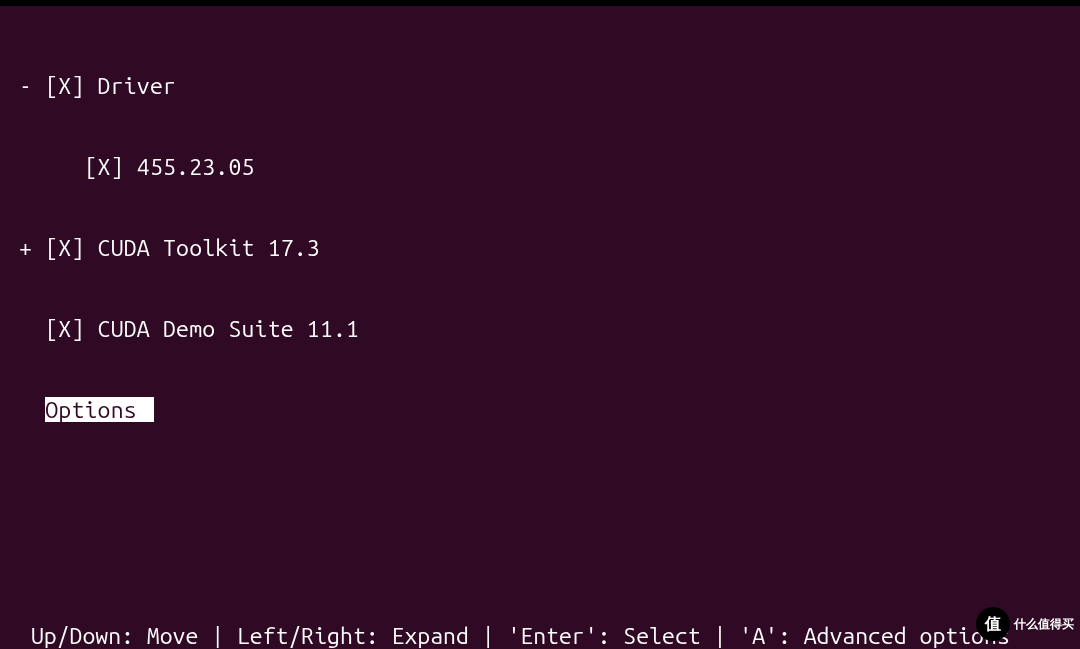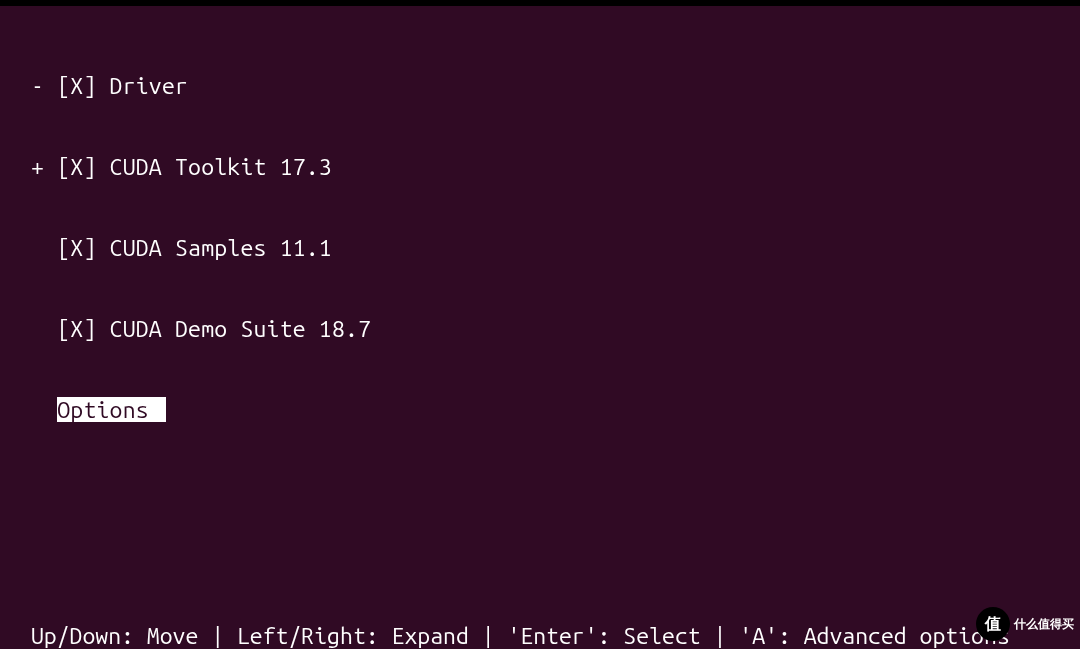--- a/index.html
+++ b/index.html
@@ -18,21 +18,21 @@
       position: relative;
       border-top: 6px solid #000000;
     }
     .terminal {
       padding: 12px 0 0 0;
       white-space: pre;
       line-height: 27px;
       letter-spacing: 0.2px;
     }
     .line {
-      padding-left: 18px;
+      padding-left: 6px;
     }
     .title {
       padding-left: 18px;
     }
     .selected {
       background: #ffffff;
       color: #300a24;
       padding: 0 4px 0 0;
     }
     .footer {
@@ -68,23 +68,23 @@
       font-family: sans-serif;
       font-size: 12px;
       font-weight: bold;
     }
   </style>
 </head>
 <body>
 
 <div class="terminal">
   <div class="line"><span> - </span><span>[X]</span> <span>Driver</span></div>
+  <div class="line"><span>      </span><span>[X]</span> <span>455.23.05</span></div>
   <div class="line"><span> + </span><span>[X]</span> <span>CUDA Toolkit 17.3</span></div>
-  <div class="line"><span>   </span><span>[X]</span> <span>CUDA Samples 11.1</span></div>
-  <div class="line"><span>   </span><span>[X]</span> <span>CUDA Demo Suite 18.7</span></div>
+  <div class="line"><span>   </span><span>[X]</span> <span>CUDA Demo Suite 11.1</span></div>
   <div class="line"><span>   </span><span class="selected">Options </span></div>
   
 </div>
 
 <div class="footer"> Up/Down: Move | Left/Right: Expand | 'Enter': Select | 'A': Advanced options</div>
 
 <div class="watermark">
   <div class="watermark-circle">值</div>
   <div class="watermark-text">什么值得买</div>
 </div>

